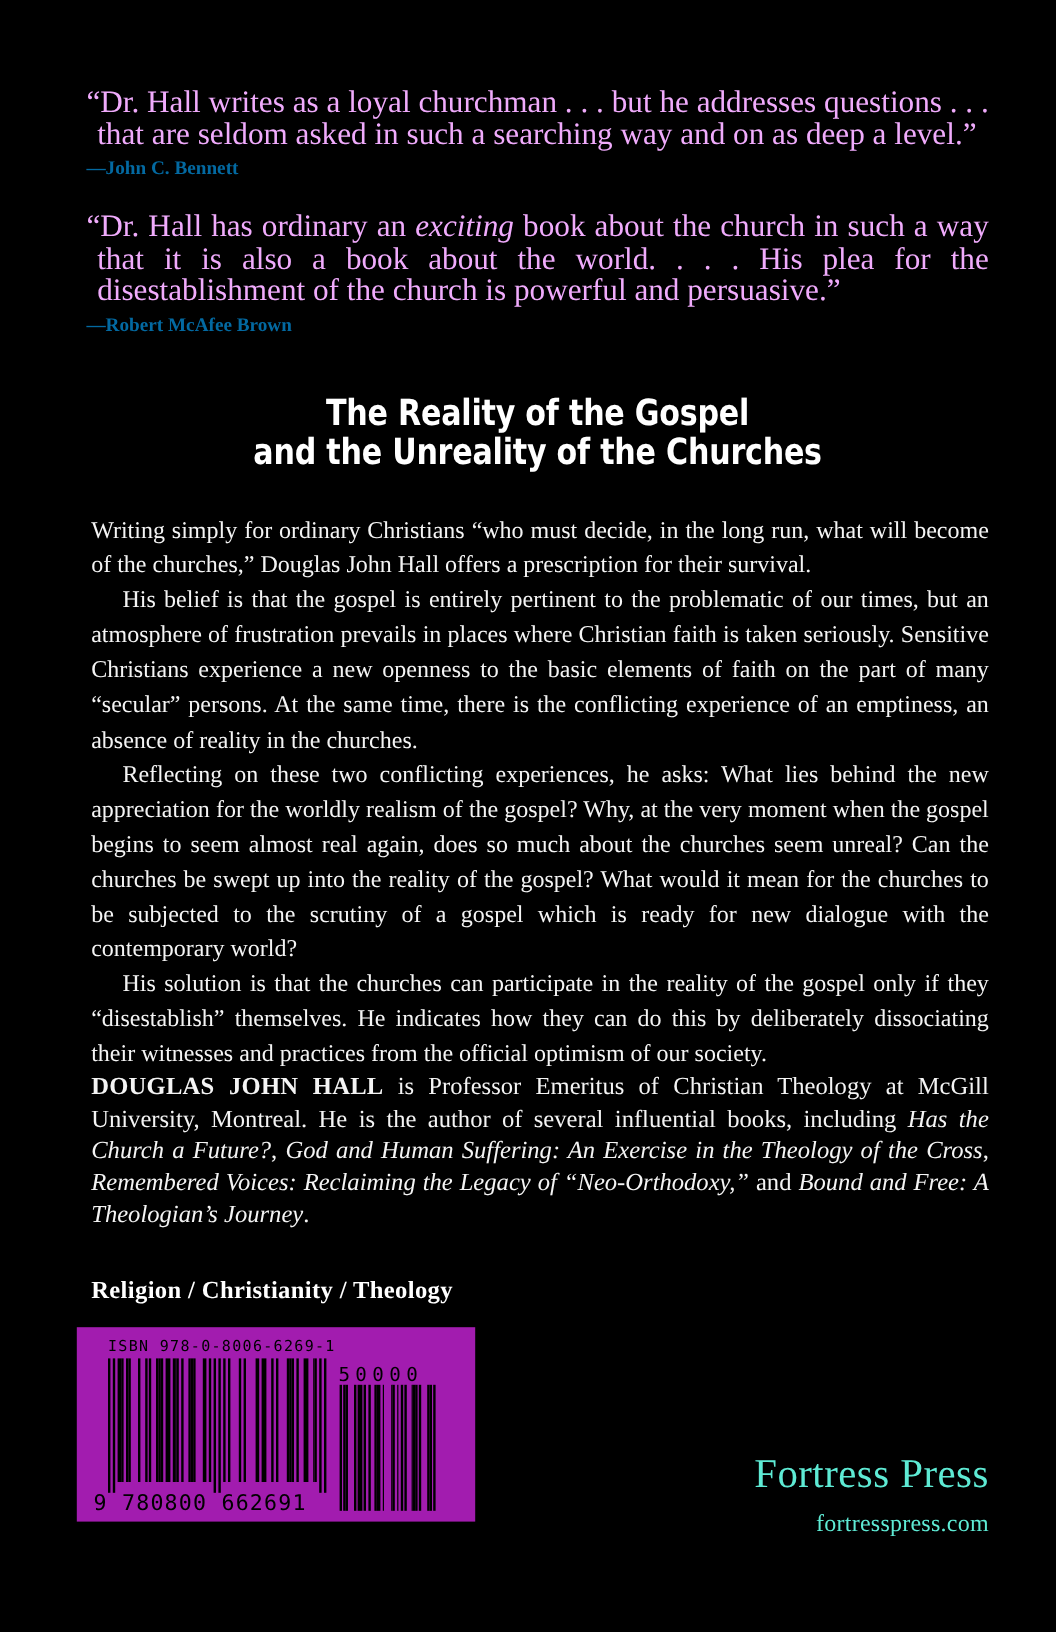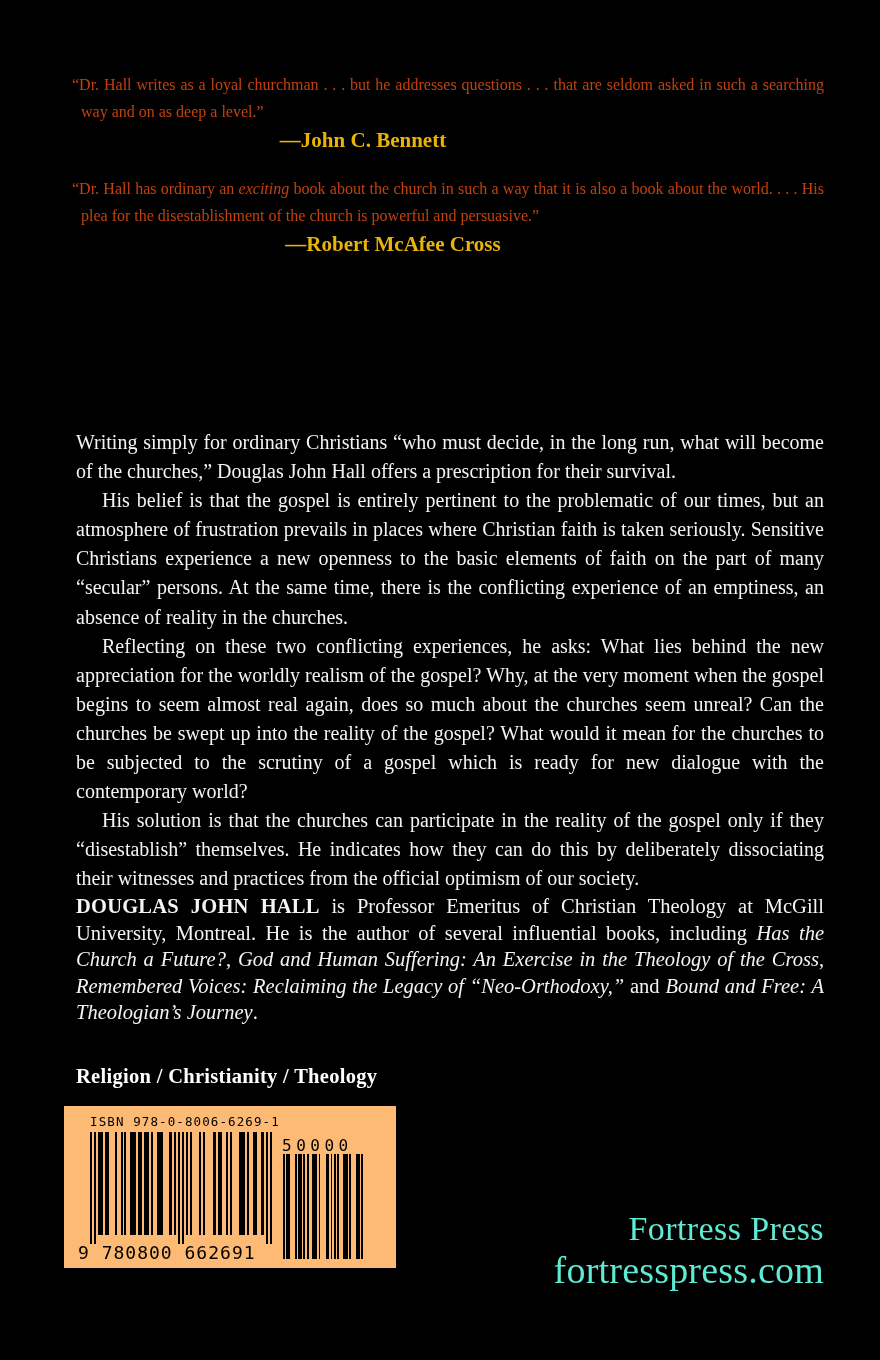--- a/index.html
+++ b/index.html
@@ -23,41 +23,41 @@
   
   .blurbs {
     position: absolute;
     left: 72px;
     top: 72px;
     width: 752px;
   }
 
   .blurb {
     font-family: "Liberation Serif", "DejaVu Serif", serif;
-    font-size: 16px;
+    font-size: 26px;
     line-height: 26.5px;
     text-align: justify;
     text-indent: 0;
     padding-left: 9px;
     text-indent: -9px;
-    color: #c2410c;
+    color: #f0abfc;
   }
 
   .blurb em { font-style: italic; }
 
   .blurb + .attrib { margin-top: 2px; }
 
   .attrib {
     font-family: "Liberation Serif", "DejaVu Serif", serif;
-    font-size: 21px;
+    font-size: 16px;
     line-height: 27px;
     font-weight: bold;
-    text-align: center;
+    text-align: left;
     padding-right: 170px;
-    color: #eab308;
+    color: #0369a1;
   }
 
   .attrib.wide { padding-right: 110px; }
 
   .blurb-gap { height: 22px; }
 
   
   .title-block {
     position: absolute;
     left: 72px;
@@ -125,21 +125,21 @@
     color: #ffffff;
   }
 
   
   .barcode-box {
     position: absolute;
     left: 64px;
     top: 1106px;
     width: 332px;
     height: 162px;
-    background: #fdba74;
+    background: #a21caf;
     padding-left: 48px;
   }
 
   .isbn-text {
     position: absolute;
     left: 26px;
     top: 8px;
     font-family: "DejaVu Sans Mono", "Liberation Mono", monospace;
     font-size: 12.5px;
     letter-spacing: 1.1px;
@@ -202,42 +202,46 @@
     color: #5eead4;
   }
 
   .publisher .pub-name {
     font-size: 34px;
     line-height: 42px;
     letter-spacing: 0.4px;
   }
 
   .publisher .pub-url {
-    font-size: 38px;
+    font-size: 20px;
     line-height: 40px;
     letter-spacing: 0.2px;
   }
 </style>
 </head>
 <body>
 
 <div class="cover">
 
   <div class="blurbs">
 
     <div class="blurb">“Dr. Hall writes as a loyal churchman . . . but he addresses questions . . . that are seldom asked in such a searching way and on as deep a level.”</div>
     <div class="attrib">—John C. Bennett</div>
 
     <div class="blurb-gap"></div>
 
     <div class="blurb"><span>“Dr. Hall has ordinary an </span><em>exciting</em><span> book about the church in such a way that it is also a book about the world. . . . His plea for the disestablishment of the church is powerful and persuasive.”</span></div>
-    <div class="attrib wide">—Robert McAfee Cross</div>
-
-  </div>
-
+    <div class="attrib wide">—Robert McAfee Brown</div>
+
+  </div>
+
+  <div class="title-block">
+    <div class="title-line">The Reality of the Gospel</div>
+    <div class="title-line">and the Unreality of the Churches</div>
+  </div>
 
   <div class="description">
     <p>Writing simply for ordinary Christians “who must decide, in the long run, what will become of the churches,” Douglas John Hall offers a prescription for their survival.</p>
     <p class="indent">His belief is that the gospel is entirely pertinent to the problematic of our times, but an atmosphere of frustration prevails in places where Christian faith is taken seriously. Sensitive Christians experience a new openness to the basic elements of faith on the part of many “secular” persons. At the same time, there is the conflicting experience of an emptiness, an absence of reality in the churches.</p>
     <p class="indent">Reflecting on these two conflicting experiences, he asks: What lies behind the new appreciation for the worldly realism of the gospel? Why, at the very moment when the gospel begins to seem almost real again, does so much about the churches seem unreal? Can the churches be swept up into the reality of the gospel? What would it mean for the churches to be subjected to the scrutiny of a gospel which is ready for new dialogue with the contemporary world?</p>
     <p class="indent">His solution is that the churches can participate in the reality of the gospel only if they “disestablish” themselves. He indicates how they can do this by deliberately dissociating their witnesses and practices from the official optimism of our society.</p>
   </div>
 
   <div class="bio">
     <span class="name">DOUGLAS JOHN HALL</span><span> is Professor Emeritus of Christian Theology at McGill University, Montreal. He is the author of several influential books, including </span><em>Has the Church a Future?</em><span>, </span><em>God and Human Suffering: An Exercise in the Theology of the Cross</em><span>, </span><em>Remembered Voices: Reclaiming the Legacy of “Neo-Orthodoxy,”</em><span> and </span><em>Bound and Free: A Theologian’s Journey</em><span>.</span>

